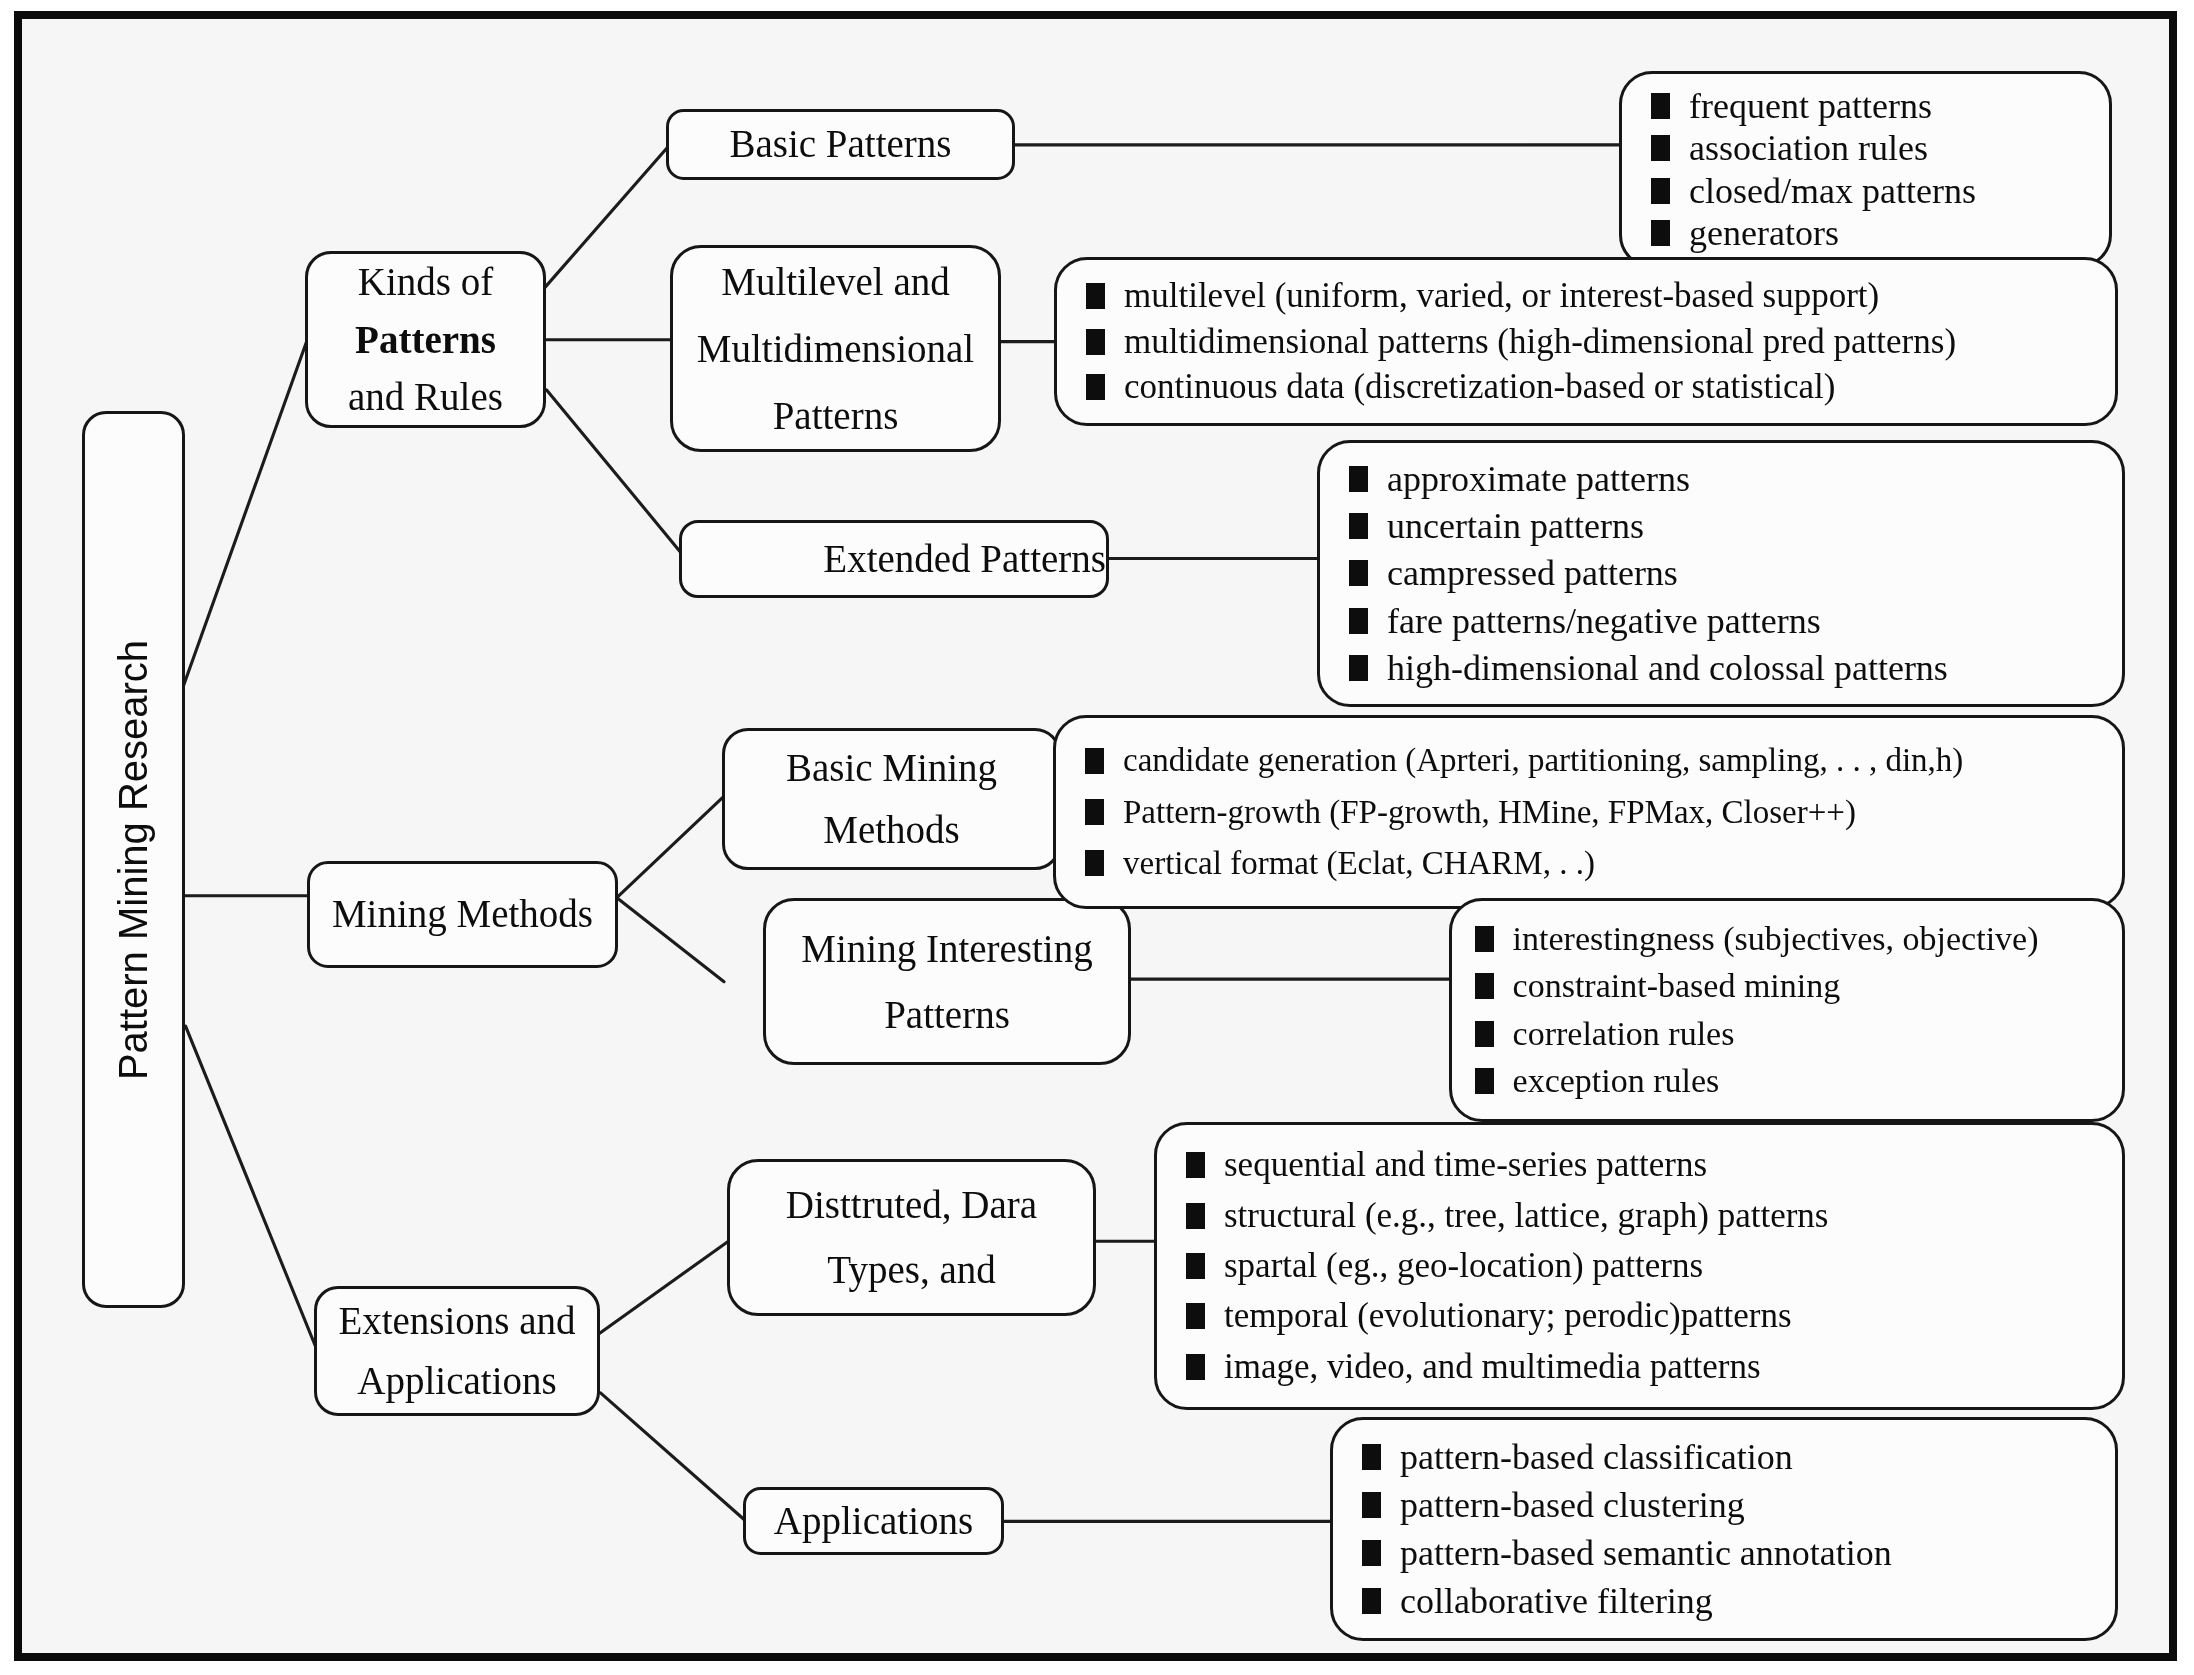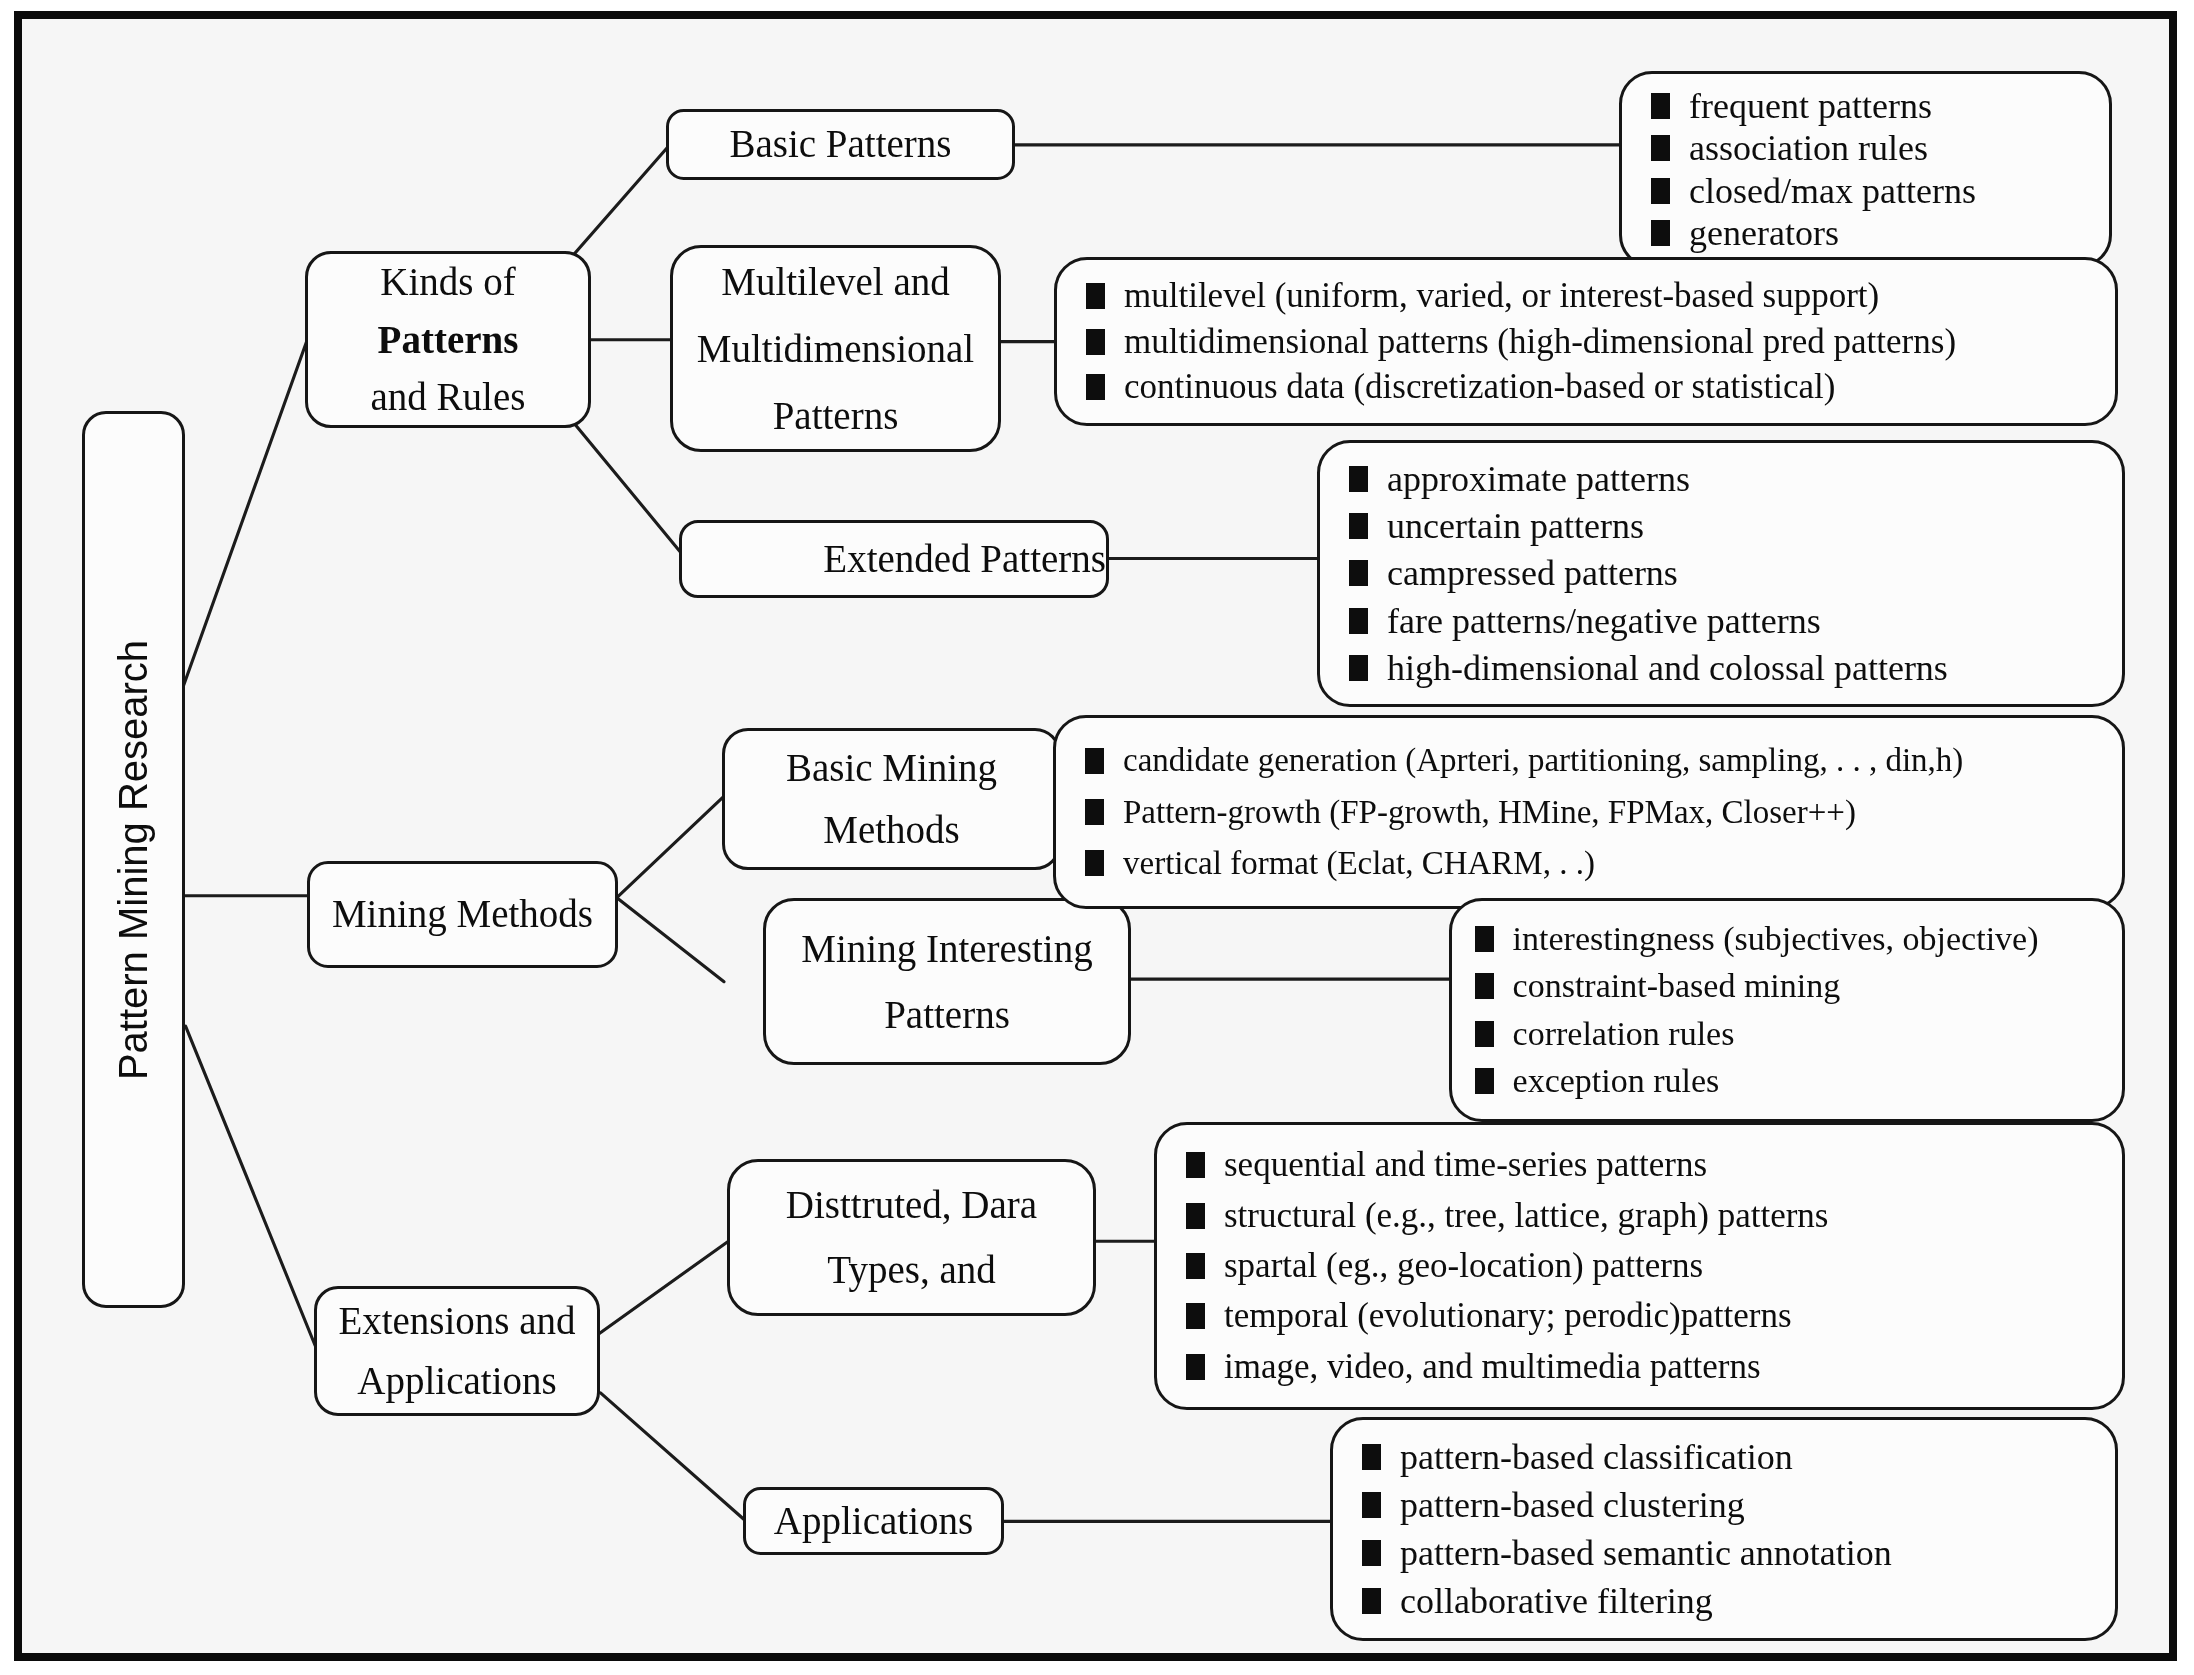--- a/index.html
+++ b/index.html
@@ -76,21 +76,21 @@
   }
   
   #root-node      { left: 82px;  top: 411px;  width: 103px;  height: 897px; border-radius: 24px; }
   #root-node .vtext {
     transform: rotate(-90deg);
     white-space: nowrap;
     font-family: "Liberation Sans", sans-serif;
     font-size: 40px;
     line-height: 1;
   }
-  #kinds-node     { left: 305px;  top: 251px;  width: 286px;  height: 177px;  border-radius: 26px; line-height: 1.48; }
+  #kinds-node     { left: 305px;  top: 251px;  width: 241px;  height: 177px;  border-radius: 26px; line-height: 1.48; }
   #mining-node    { left: 307px;  top: 861px; width: 311px;  height: 107px;  border-radius: 21px; }
   #extensions-node{ left: 314px;  top: 1286px; width: 286px;  height: 130px;  border-radius: 24px; line-height: 1.55; }
   #basicpat-node  { left: 666px; top: 109px;  width: 349px;  height: 71px;  border-radius: 17.6px; }
   #multilevel-node{ left: 670px; top: 245px;  width: 331px;  height: 207px;  border-radius: 31px; line-height: 1.72; }
   #extended-node  { left: 679px; top: 520px;  width: 430px;  height: 78px;  border-radius: 19px; align-items: flex-end; }
   #basicmine-node { left: 722px; top: 728px; width: 339px;  height: 142px;  border-radius: 26px; line-height: 1.6; }
   #interesting-node{ left: 723px; top: 898px; width: 368px; height: 167px;  border-radius: 31px; line-height: 1.68; margin-left: 40px; }
   #datatypes-node { left: 727px; top: 1159px; width: 369px;  height: 157px;  border-radius: 31px; line-height: 1.65; }
   #apps-node      { left: 743px; top: 1487px; width: 261px;  height: 68px;  border-radius: 17.6px; }
 

